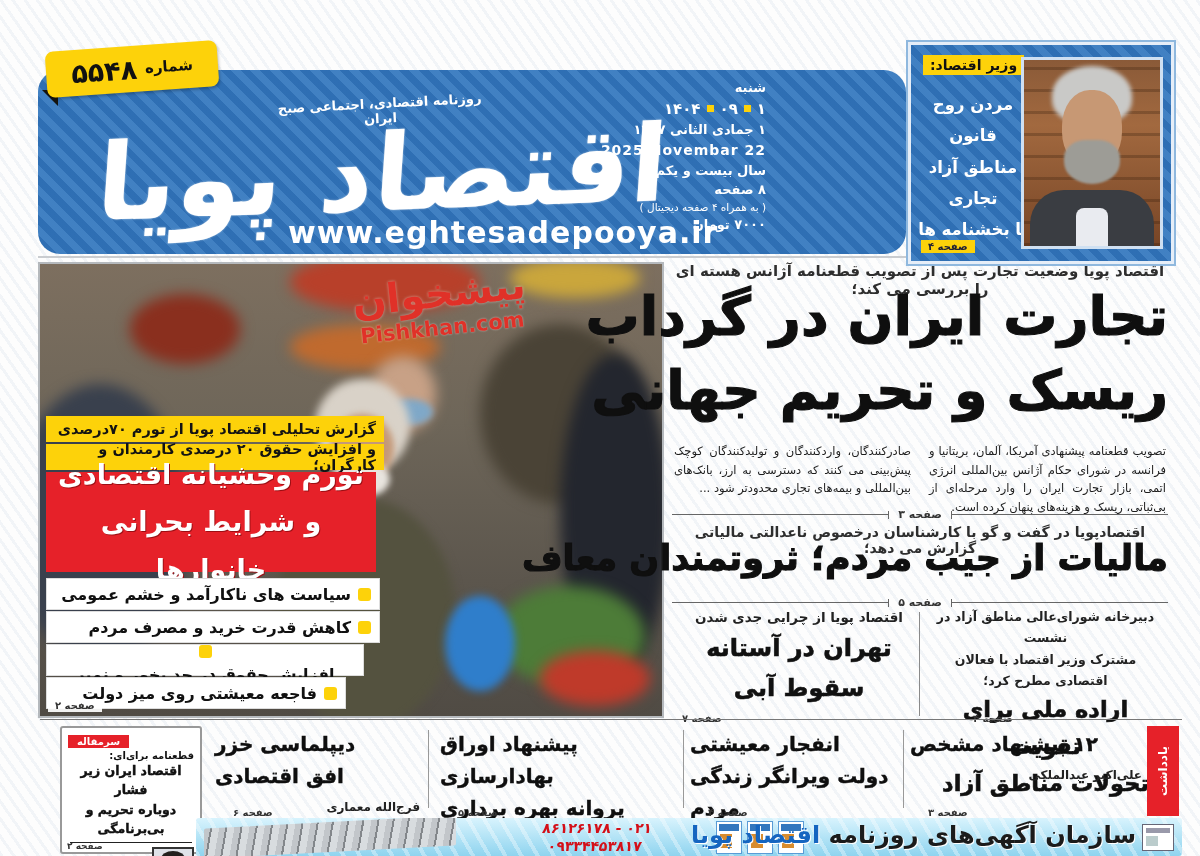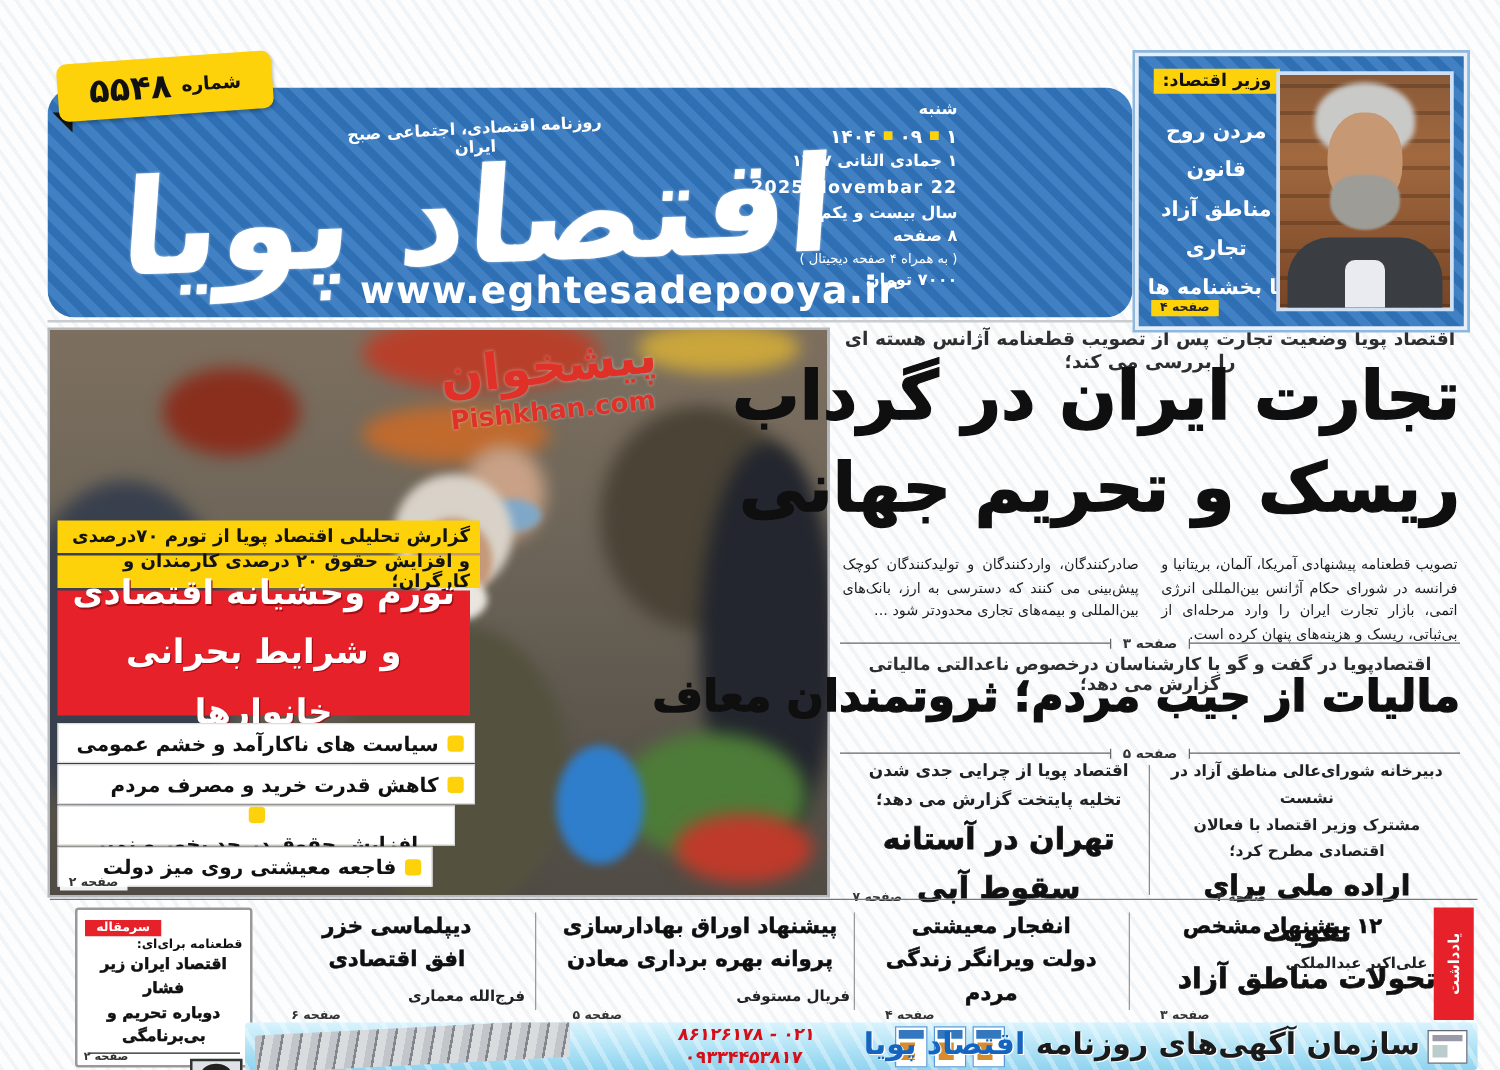--- a/index.html
+++ b/index.html
@@ -79,21 +79,21 @@
   .divider::before,.divider::after{content:"";flex:1;height:1px;background:#666;}
   .divider b{padding:0 9px;font-weight:bold;}
   .tick{width:1px;height:8px;background:#666;flex:none;}
   .midk{font-size:12.5px;font-weight:bold;color:#222;text-align:center;line-height:1.7;}
   .midh{text-align:center;font-size:22.5px;line-height:1.65;-webkit-text-stroke:.6px #111;font-weight:bold;color:#111;}
   .pgl{font-size:10px;font-weight:bold;color:#333;}
   .vline{position:absolute;width:1px;background:#8a8a8a;}
 
   
   .bcol{top:728px;height:84px;}
-  .bcol .t{font-size:17px;line-height:1.6;text-align:center;}
+  .bcol .t{font-size:20px;line-height:1.6;text-align:left;}
   .bcol .a{margin-top:8px;font-size:12px;font-weight:bold;color:#222;text-align:right;}
   .bcol .p{position:absolute;bottom:-6px;left:2px;font-size:10px;font-weight:bold;color:#333;margin-left:16px;}
   .vsep{position:absolute;top:730px;height:78px;width:1px;background:#999;}
   .vbadge{left:1147px;top:726px;width:32px;height:90px;background:#e62129;display:flex;align-items:center;justify-content:center;}
   .vbadge span{transform:rotate(-90deg);white-space:nowrap;color:#fff;font-size:12px;font-weight:bold;}
 
   
   .edbox{left:60px;top:726px;width:142px;height:128px;background:#fff;border:2px solid #999;border-radius:3px;
         padding:2px 6px;box-sizing:border-box;}
   .edbox .tagr{text-align:left;}
@@ -260,21 +260,20 @@
       <div class="midh">
         <span style="display:block">اراده ملی برای تقویت</span>
         <span style="display:block">تحولات مناطق آزاد</span>
       </div>
       <div class="pgl" style="position:absolute;bottom:-8px;left:40px;">صفحه ۴</div>
     </div>
     <div class="vline" style="right:248px;top:350px;height:104px;"></div>
     <div class="abs" style="top:344px;left:6px;width:242px;height:110px;">
       <div class="midk" style="font-size:13.5px;">
         <span style="display:block">اقتصاد پویا از چرایی جدی شدن</span>
-        <span style="display:block">تخلیه پایتخت گزارش می دهد؛</span>
       </div>
       <div class="midh" style="font-size:24px;">
         <span style="display:block">تهران در آستانه</span>
         <span style="display:block">سقوط آبی</span>
       </div>
       <div class="pgl" style="position:absolute;bottom:-8px;left:4px;">صفحه ۷</div>
     </div>
   </div>
 
   <div class="abs" style="left:40px;top:719px;width:1142px;height:1px;background:#777;"></div>

